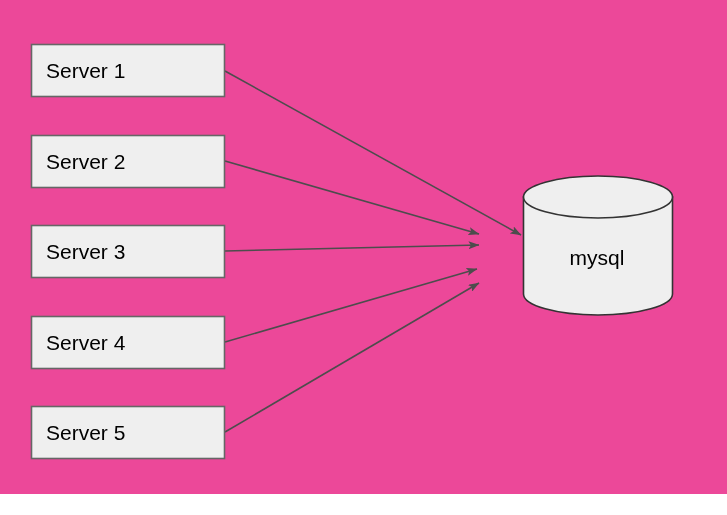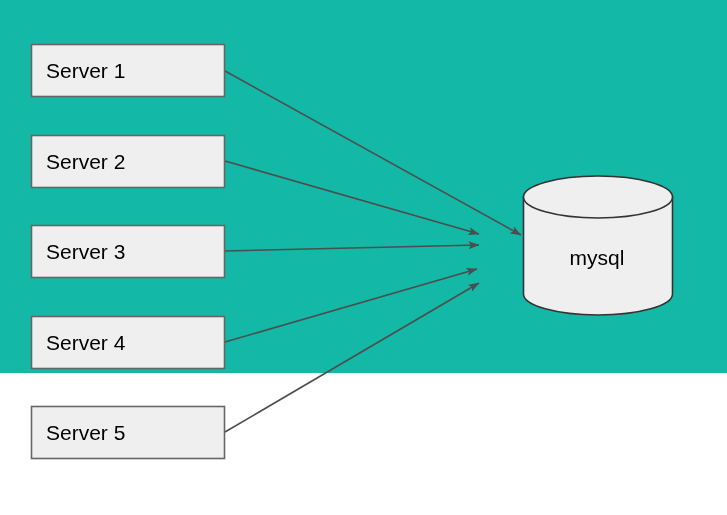--- a/index.html
+++ b/index.html
@@ -9,22 +9,22 @@
   }
   body {
     width: 727px;
     height: 515px;
     overflow: hidden;
     font-family: "Liberation Sans", sans-serif;
   }
   #diagram-canvas {
     position: relative;
     width: 727px;
-    height: 373px;
-    background: #14b8a6;
+    height: 494px;
+    background: #ec4899;
   }
   #diagram-svg {
     position: absolute;
     top: 0;
     left: 0;
     width: 727px;
     height: 515px;
   }
   .node-label {
     font-family: "Liberation Sans", sans-serif;

